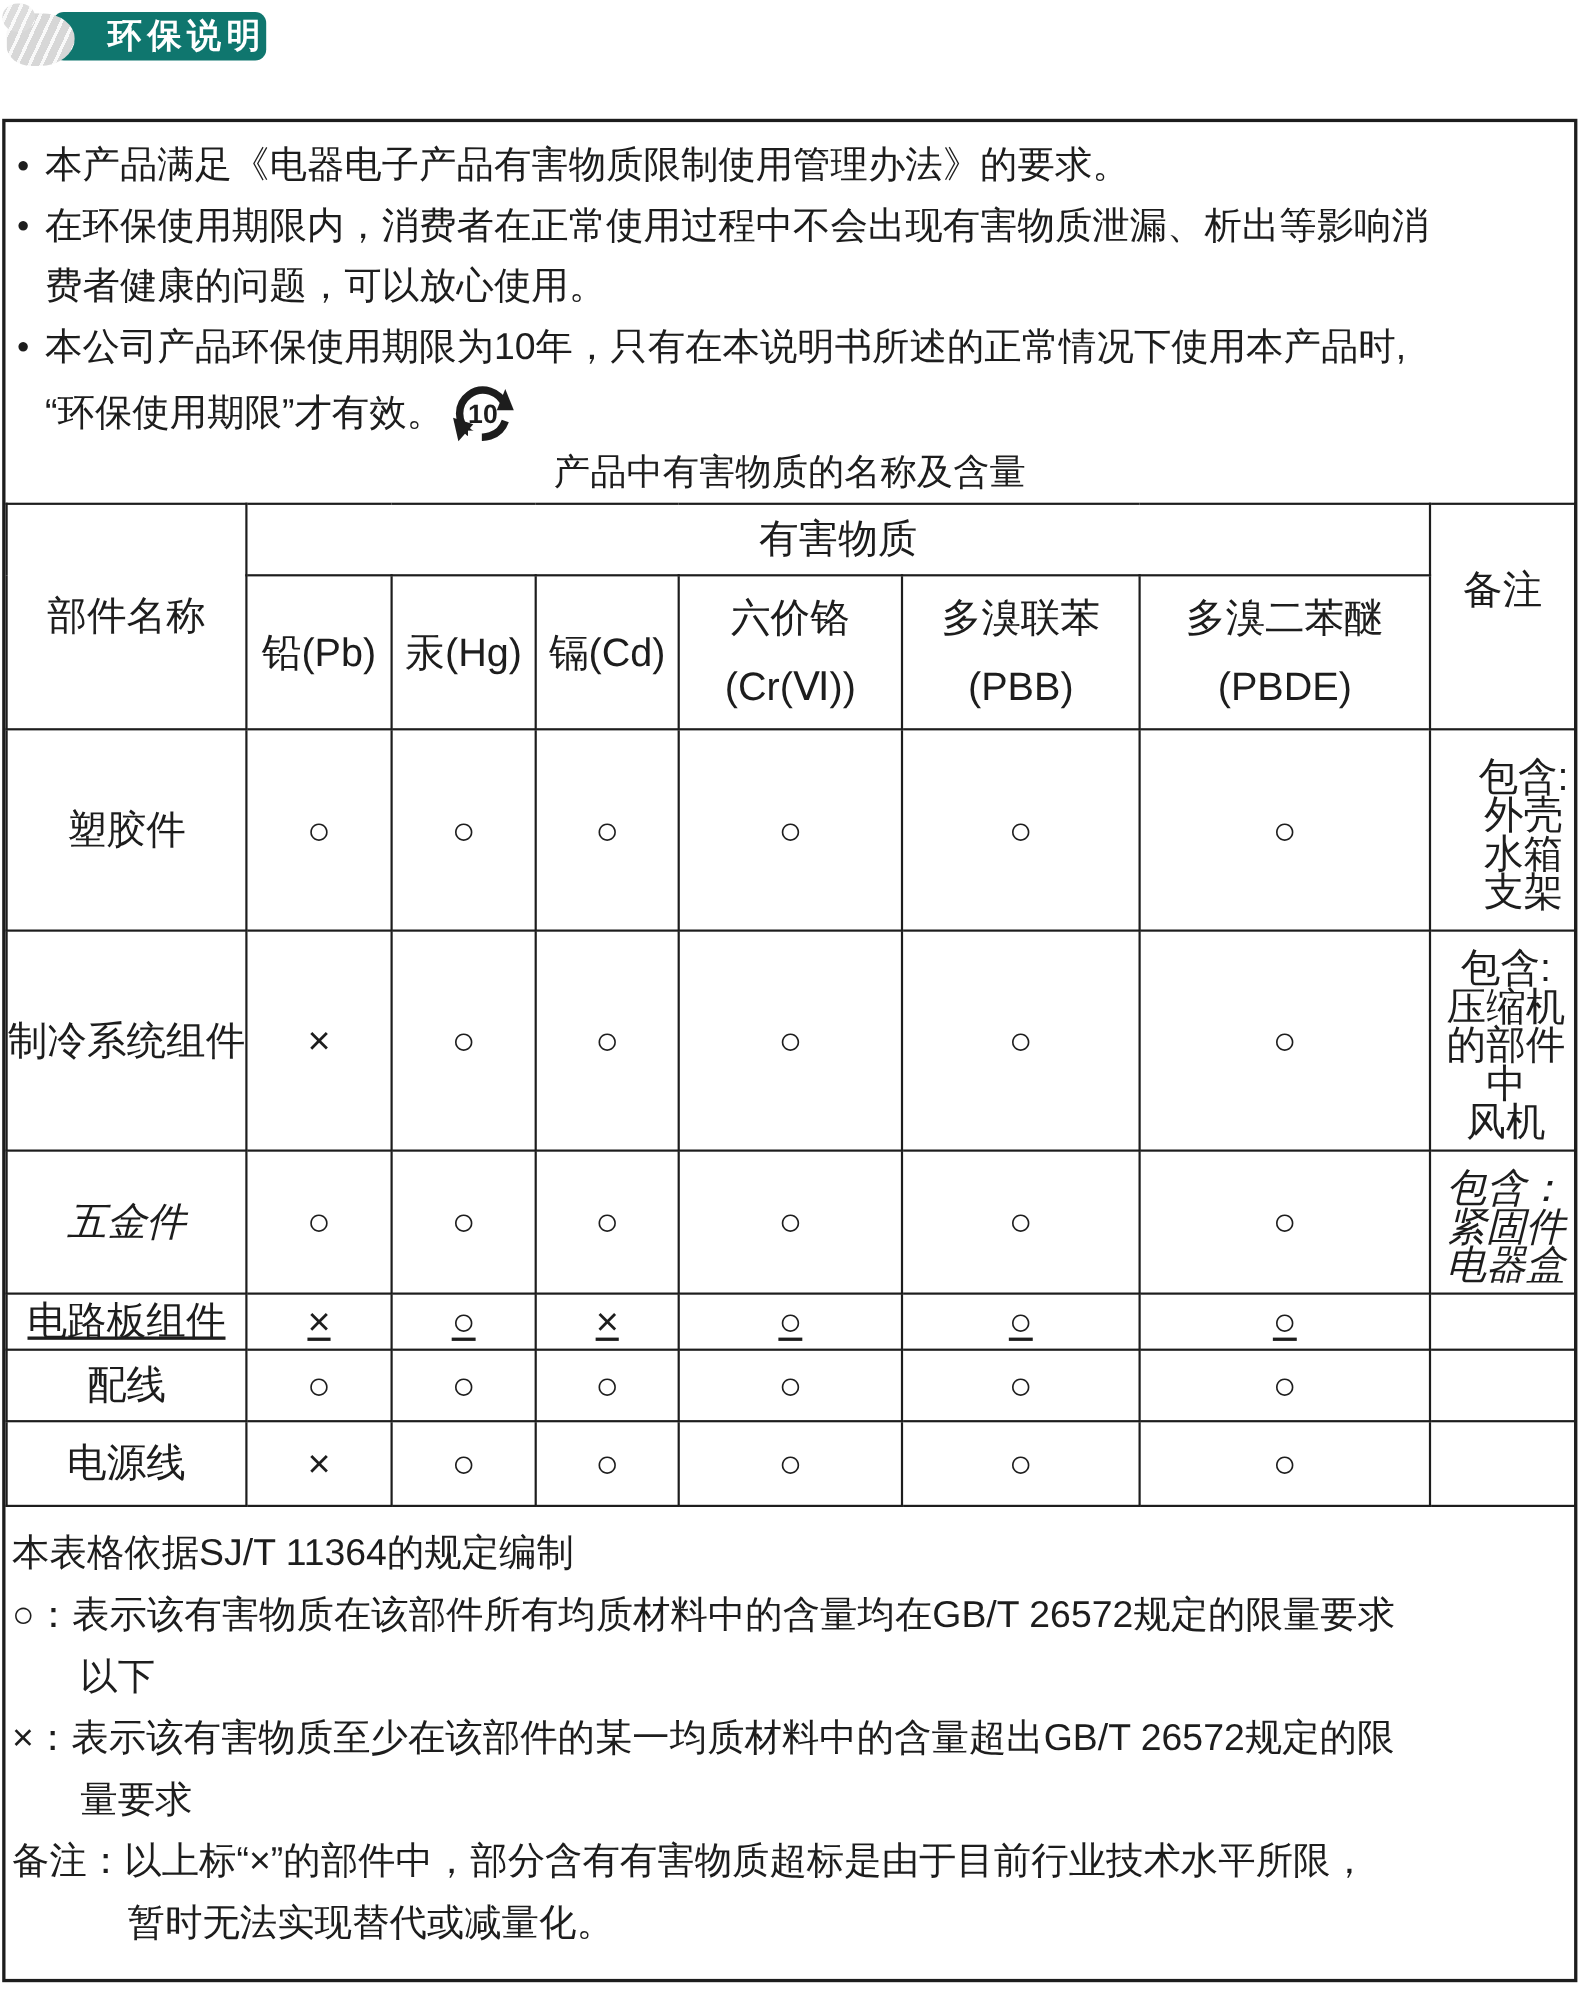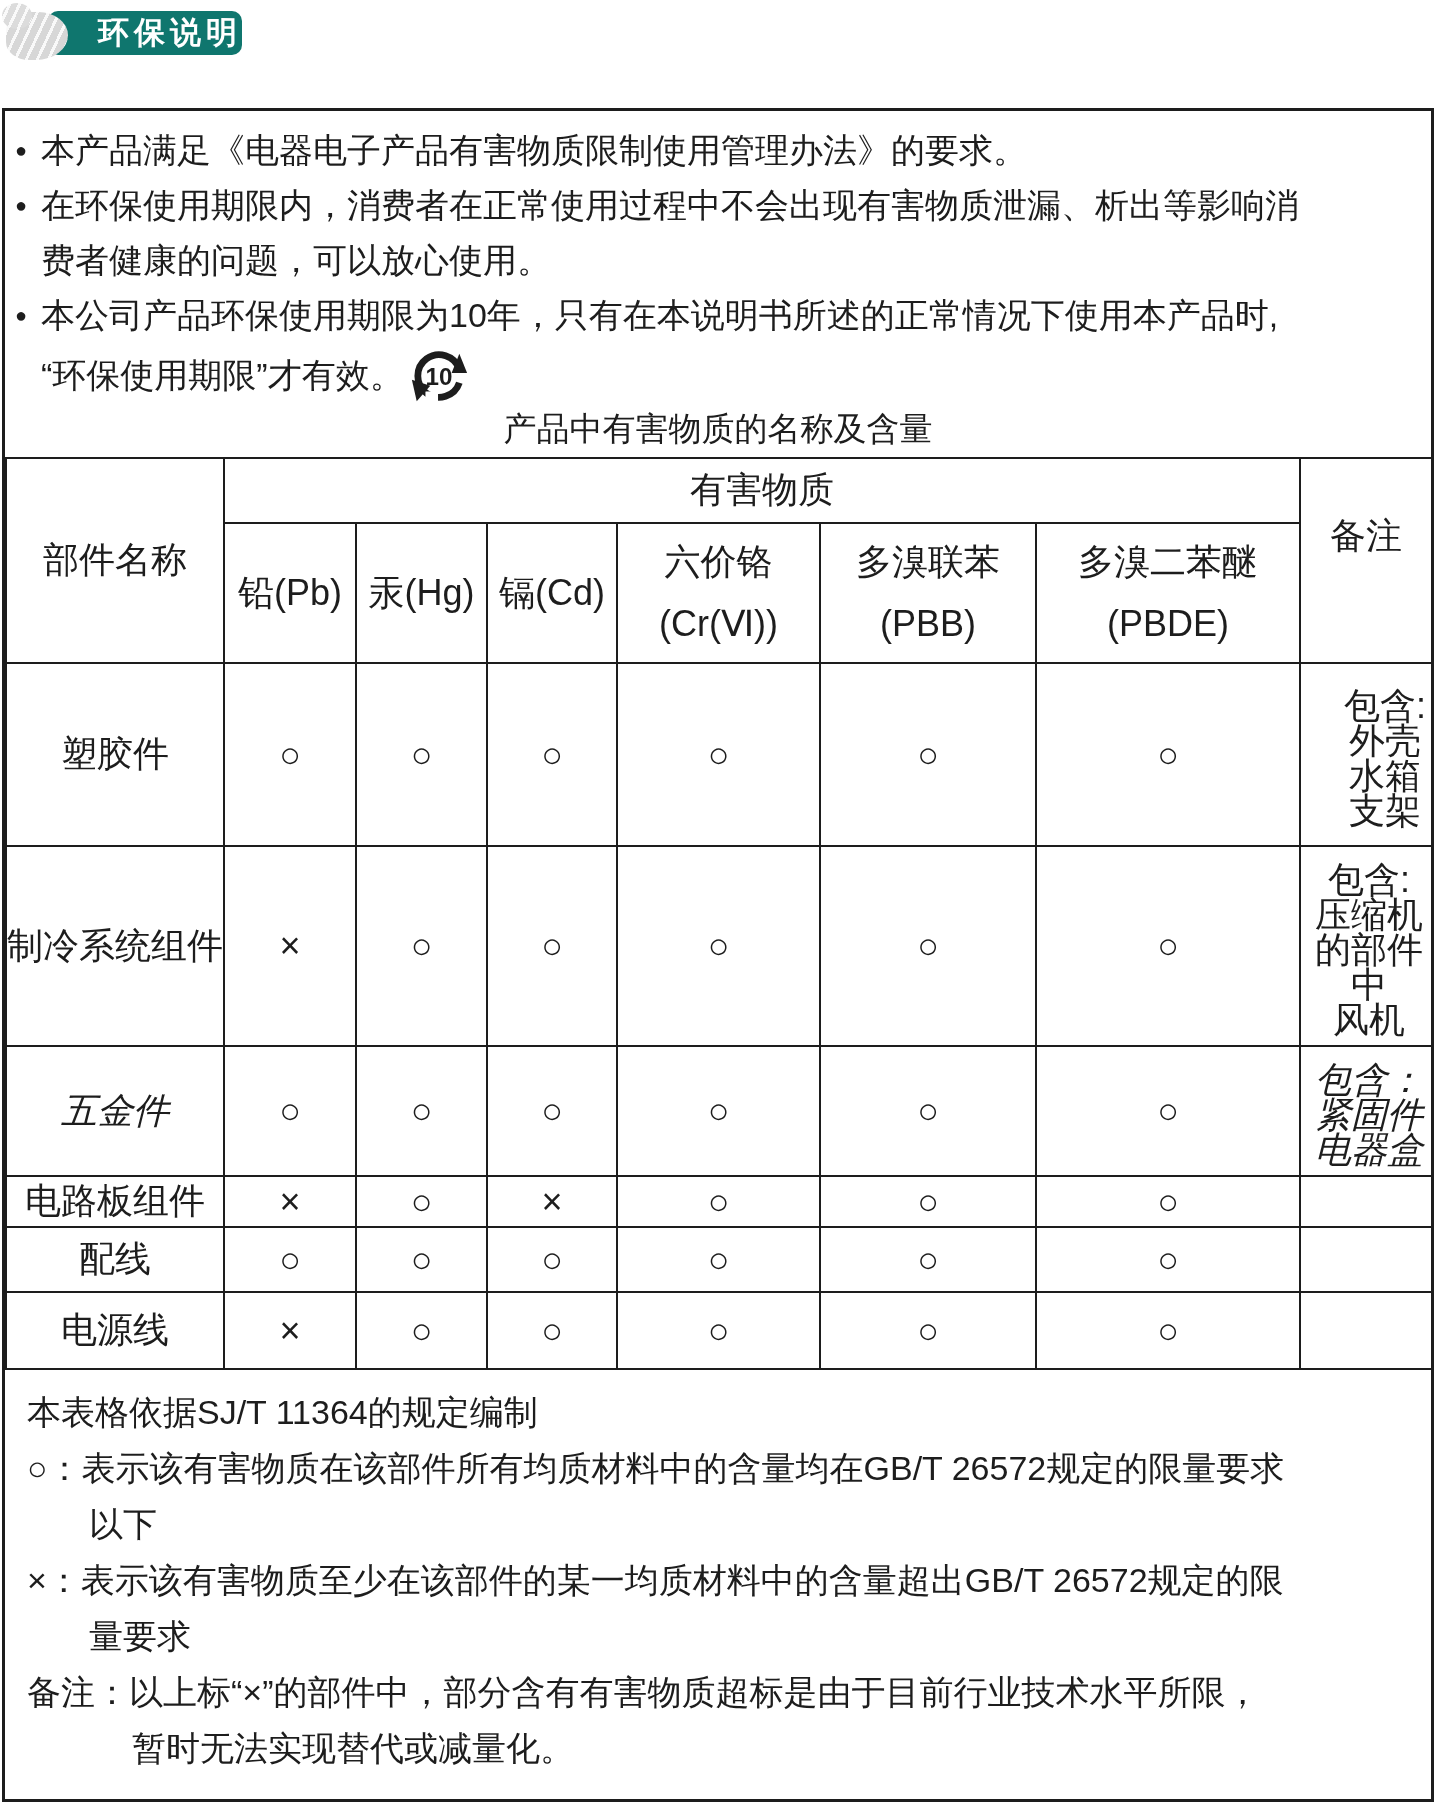--- a/index.html
+++ b/index.html
@@ -49,33 +49,33 @@
   }
   table.haz td {
     border:2px solid #1d1d1d; text-align:center; font-size:36px;
     vertical-align:middle; overflow:hidden;
   }
   tr.h1 { height:65px; }
   tr.h2 { height:140px;margin-top:40px; }
   tr.r0 { height:183px; }
   tr.r1 { height:200px; }
   tr.r2 { height:130px;font-style:italic; }
-  tr.r3 { height:50px; }
+  tr.r3 { height:50px;text-decoration:underline; }
   tr.r4 { height:65px; }
   tr.r5 { height:77px; }
   td.remark-h { vertical-align:bottom; padding-bottom:48px; }
   td.sub2 div { line-height:62px; }
   td.val { font-size:40px; }
   td.remark-cell {
     vertical-align:top; text-align:left; font-size:29px; line-height:35px;
     padding:6px 2px 0 8px;
   }
   td.remark-cell.centered { padding-left:40px; }
   
-  .notes { padding:14px 0 0 6px; font-size:34px; line-height:56px;margin-left:16px; }
+  .notes { padding:14px 0 0 6px; font-size:34px; line-height:56px; }
   .note-line { display:block; }
   .ind-1 { padding-left:62px; }
   .ind-2 { padding-left:105px; }
 </style>
 </head>
 <body>
 
 <div class="header">
   <div class="badge-blob"></div>
   <div class="badge">

